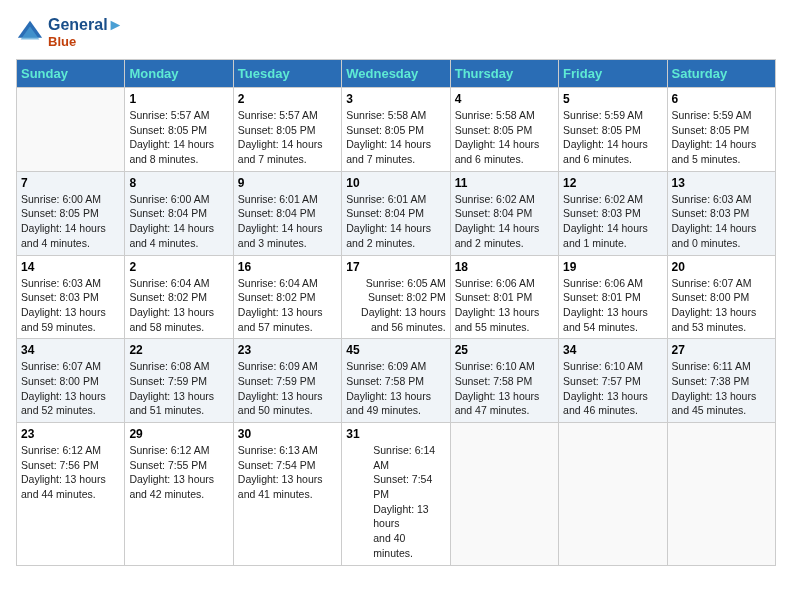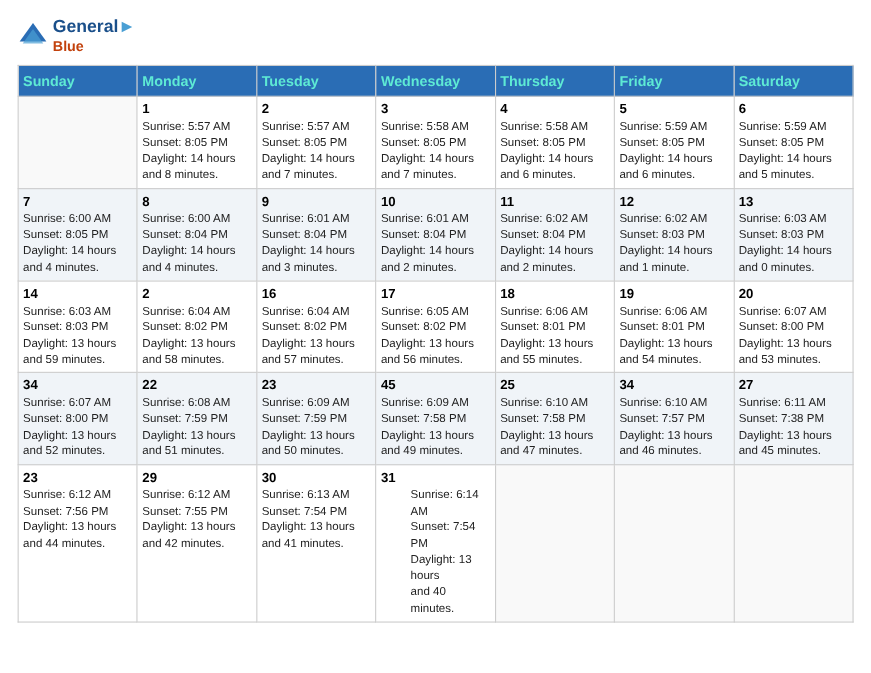--- a/index.html
+++ b/index.html
@@ -225,21 +225,21 @@
         </td>
         <td>
           <div class="day-num">16</div>
           <div class="day-info" style="white-space: pre-line;">Sunrise: 6:04 AM
 Sunset: 8:02 PM
 Daylight: 13 hours
 and 57 minutes.</div>
         </td>
         <td>
           <div class="day-num">17</div>
-          <div class="day-info" style="white-space: pre-line;">Sunrise: 6:05 AM
+          <div class="day-info" style="white-space: pre-line; text-align: right;">Sunrise: 6:05 AM
 Sunset: 8:02 PM
 Daylight: 13 hours
 and 56 minutes.</div>
         </td>
         <td>
           <div class="day-num">18</div>
           <div class="day-info" style="white-space: pre-line;">Sunrise: 6:06 AM
 Sunset: 8:01 PM
 Daylight: 13 hours
 and 55 minutes.</div>

